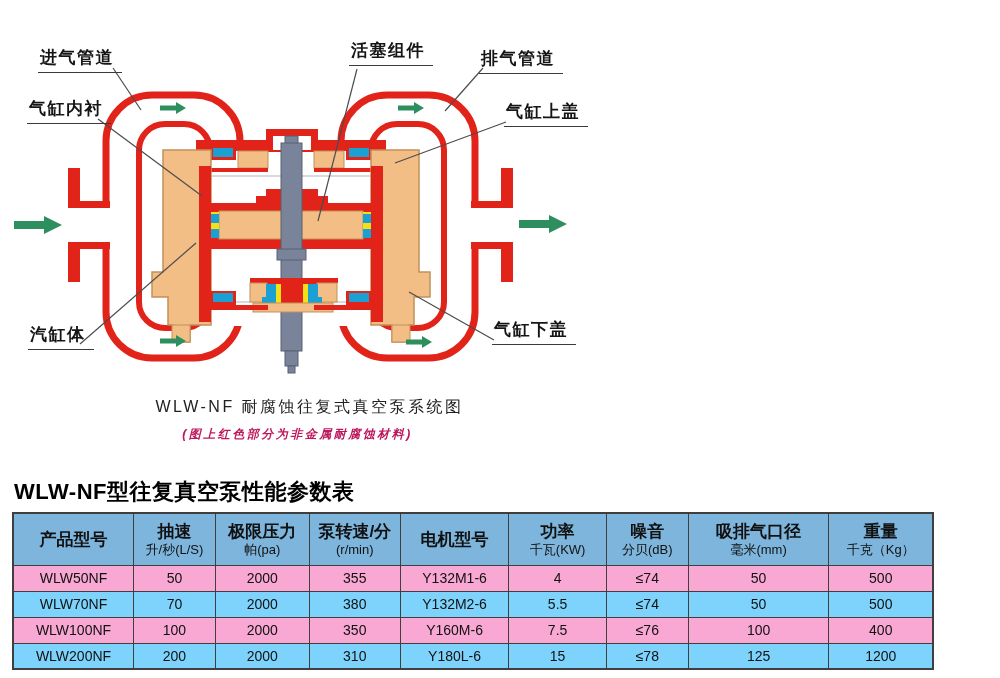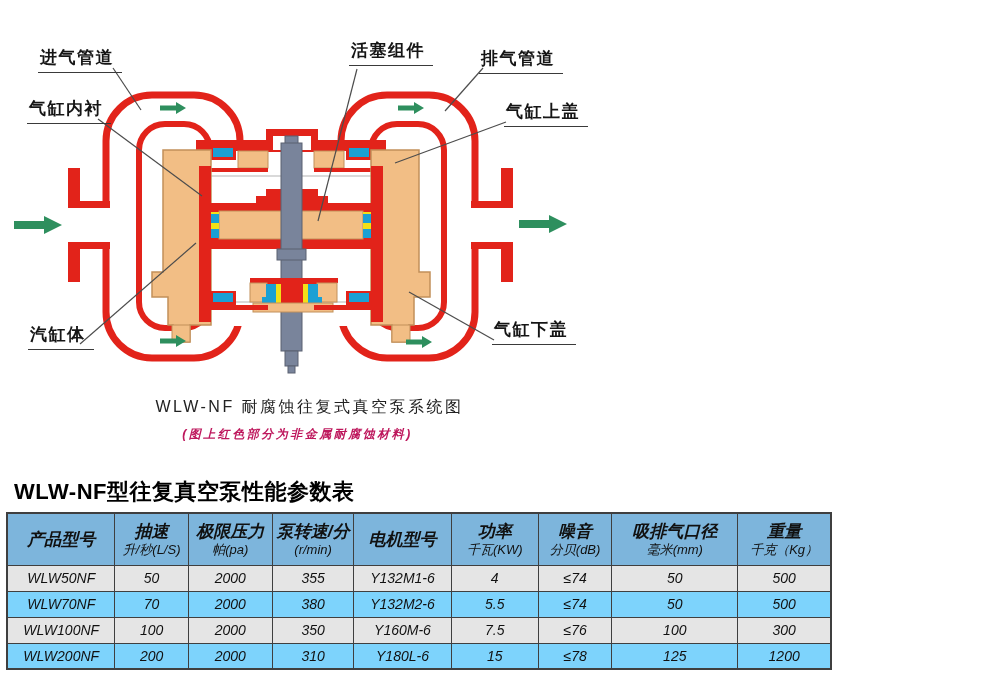--- a/index.html
+++ b/index.html
@@ -12,26 +12,26 @@
             border-bottom:1.5px solid #3a3a3a; padding:0 8px 3px 2px; letter-spacing:1.5px;
             white-space:nowrap; background:transparent; }
   .caption { position:absolute; left:0; top:397px; width:595px; text-align:center;
              font-size:16px; font-weight:500; color:#222; letter-spacing:2.5px;padding-left:24px; }
   .note { position:absolute; left:0; top:426px; width:595px; text-align:center;
           font-size:12px; font-weight:bold; font-style:italic; color:#be185d; letter-spacing:2.5px; }
 
   
   .tbl-title { position:absolute; left:14px; top:477px; font-size:22px; font-weight:bold;
                color:#000000; letter-spacing:0.5px; }
-  table.spec { position:absolute; left:6px; top:512px; width:826px; border-collapse:collapse;
-               table-layout:fixed; border:2px solid #3f3f3f;font-style:italic; }
+  table.spec { position:absolute; left:12px; top:512px; width:922px; border-collapse:collapse;
+               table-layout:fixed; border:2px solid #3f3f3f; }
   table.spec th, table.spec td { border:1px solid #3f3f3f; text-align:center; vertical-align:middle;
                color:#111; overflow:hidden; }
   table.spec thead tr { height:52px; background:#7db5dc; }
-  table.spec tbody tr { height:26px; background:#e5e5e5; }
+  table.spec tbody tr { height:26px; background:#f9a8d4; }
   table.spec tbody tr.alt { background:#7dd3fc; }
   .h-main { font-size:17px; font-weight:bold; line-height:1.25; }
   .h-sub  { font-size:13px; font-weight:normal; line-height:1.2; }
   table.spec td { font-size:14px; }
 </style>
 </head>
 <body>
 
 <div class="page">
 
@@ -242,21 +242,21 @@
       </tr>
       <tr>
         <td>WLW100NF</td>
           <td>100</td>
           <td>2000</td>
           <td>350</td>
           <td>Y160M-6</td>
           <td>7.5</td>
           <td>≤76</td>
           <td>100</td>
-          <td>300</td>
+          <td>400</td>
       </tr>
       <tr class="alt">
         <td>WLW200NF</td>
           <td>200</td>
           <td>2000</td>
           <td>310</td>
           <td>Y180L-6</td>
           <td>15</td>
           <td>≤78</td>
           <td>125</td>

